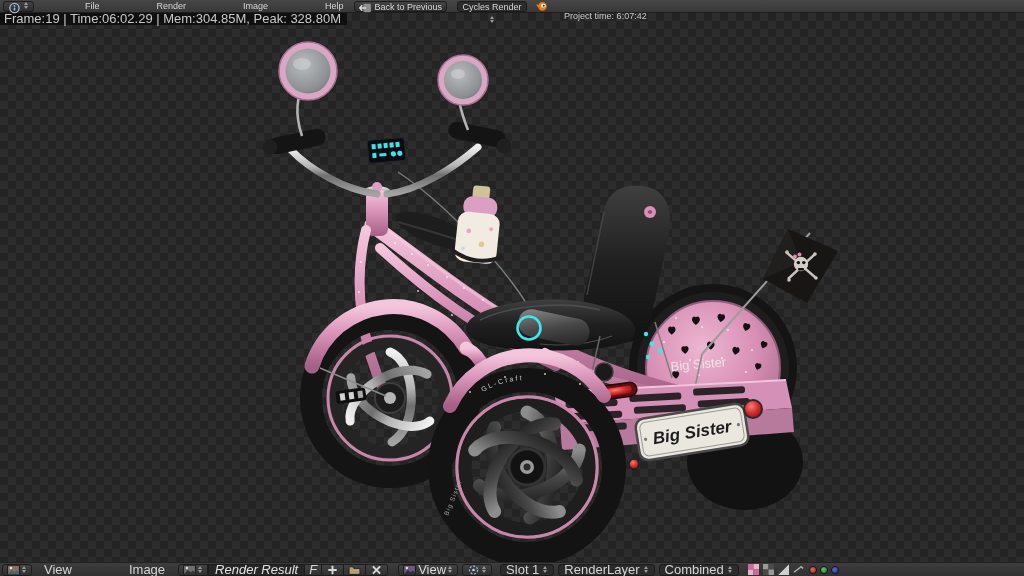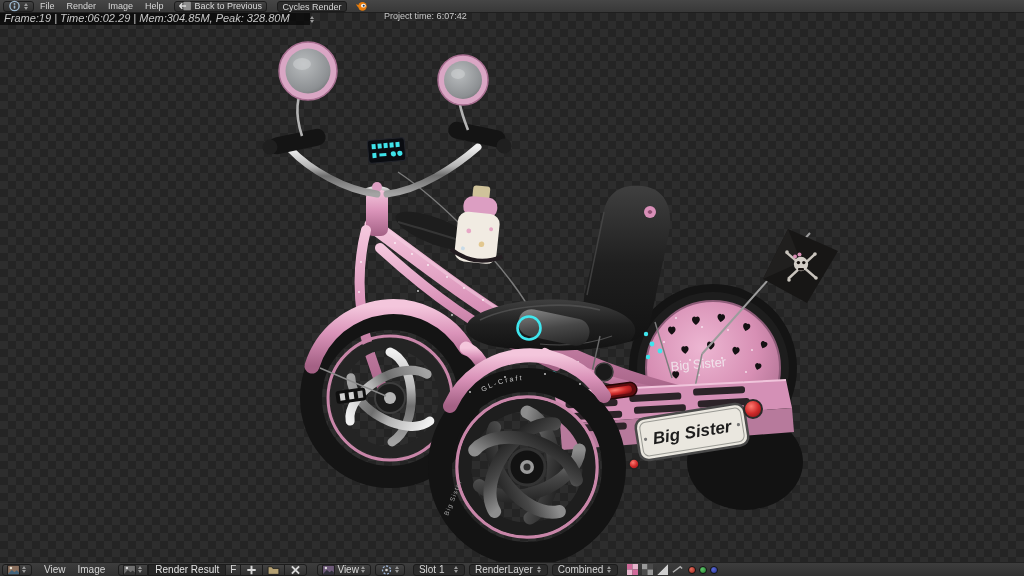--- a/index.html
+++ b/index.html
@@ -7,23 +7,23 @@
   .screen { position:relative; width:1024px; height:576px; overflow:hidden; background:#242424; font-family:"Liberation Sans", sans-serif; }
 
   
   .topbar {
     position:absolute; top:0; left:0; right:0; height:13px; z-index:20;
     background:linear-gradient(#464646,#383838);
     border-bottom:1px solid #1e1e1e;
     display:flex; align-items:center;
     font-size:9px; color:#d6d6d6; padding:0 3px; white-space:nowrap;
   }
-  .menu-item { padding:0 6px; cursor:default; }
+  .menu-item { padding:0 6px; cursor:default;margin-left:45px; }
   .hbtn {
-    display:inline-flex; align-items:center; gap:3px; height:11px;
+    display:inline-flex; gap:3px; height:11px;
     background:linear-gradient(#424242,#2e2e2e); border:1px solid #1c1c1c;
     border-radius:3px; padding:0 4px; color:#d9d9d9;
   }
   .hfield {
     display:inline-flex; align-items:center; gap:4px; height:11px;
     background:#2b2b2b; border:1px solid #1b1b1b; border-radius:3px; padding:0 5px;
   }
   .dd-arrows { display:inline-block; width:5px; }
   .dd-arrows i { display:block; width:0; height:0; border-left:2.5px solid transparent; border-right:2.5px solid transparent; }
   .dd-arrows i.up { border-bottom:3px solid #9a9a9a; margin-bottom:1px; }
@@ -37,33 +37,33 @@
     background-color:#242424;
     background-image:
       linear-gradient(45deg,#2d2d2d 25%,transparent 25%,transparent 75%,#2d2d2d 75%),
       linear-gradient(45deg,#2d2d2d 25%,transparent 25%,transparent 75%,#2d2d2d 75%);
     background-size:16px 16px; background-position:0 0,8px 8px;
   }
   .render-svg { position:absolute; left:0; top:0; width:1024px; height:549px; }
   .stamp {
     position:absolute; top:0; left:0; z-index:5;
     background:rgba(8,8,8,0.78); color:#c8c8c8;
-    font-size:11px; line-height:11px; padding:0 20px 1px 4px;font-style:italic;
+    font-size:13px; line-height:11px; padding:0 6px 1px 4px;
   }
 
   
   .bottombar {
     position:absolute; bottom:0; left:0; right:0; height:14px; z-index:20;
     background:linear-gradient(#3d3d3d,#303030);
     border-top:1px solid #222;
     display:flex; align-items:center;
-    font-size:10px; color:#d6d6d6; padding:0 3px; white-space:nowrap;
+    font-size:13px; color:#d6d6d6; padding:0 3px; white-space:nowrap;
   }
   .seg { display:inline-flex; align-items:center; height:12px; }
-  .seg > * { border-radius:0; }
+  .seg > * { border-radius:0;font-style:italic; }
   .seg > *:first-child { border-radius:3px 0 0 3px; }
   .seg > *:last-child { border-radius:0 3px 3px 0; }
   .sbtn {
     display:inline-flex; align-items:center; justify-content:center; gap:2px; height:12px;
     background:linear-gradient(#434343,#2f2f2f); border:1px solid #1c1c1c;
     padding:0 4px; color:#d9d9d9; margin-left:-1px;
   }
   .sfield {
     display:inline-flex; align-items:center; height:12px;
     background:#262626; border:1px solid #1b1b1b; padding:0 6px; color:#e2e2e2; min-width:78px;

